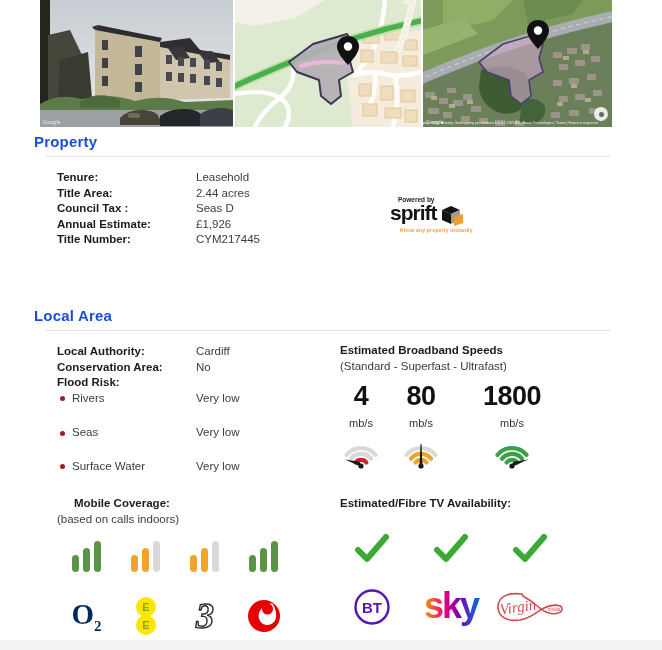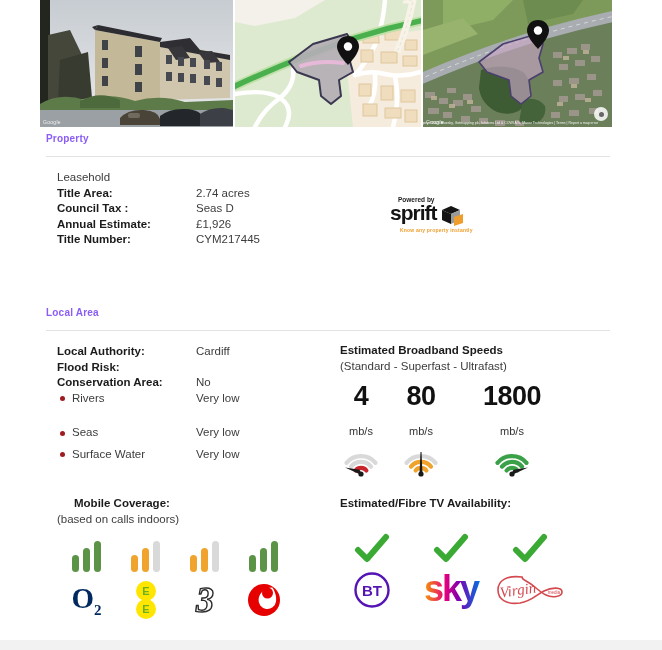--- a/index.html
+++ b/index.html
@@ -11,21 +11,21 @@
   .img-strip { position:absolute; top:0; left:40px; width:572px; height:127px; display:flex; gap:2px; }
   .img-box { height:127px; overflow:hidden; position:relative; }
   .img-box svg { display:block; }
   .watermark { position:absolute; left:3px; bottom:2px; font-size:5px; color:rgba(255,255,255,.85); letter-spacing:.3px; }
   .attribution { position:absolute; right:14px; bottom:2px; font-size:3.5px; color:rgba(255,255,255,.9); white-space:nowrap; }
   .compass { position:absolute; right:4px; bottom:6px; width:14px; height:14px; border-radius:50%;
              background:rgba(255,255,255,.85); display:flex; align-items:center; justify-content:center; cursor:pointer; }
   .compass::after { content:""; width:5px; height:5px; background:#666; border-radius:50%; }
 
   
-  .section-title { position:absolute; left:46px; font-size:10px; font-weight:bold; color:#8b5cf6; letter-spacing:.2px; }
+  .section-title { position:absolute; left:34px; font-size:15px; font-weight:bold; color:#1d4ed8; letter-spacing:.2px; }
   .rule { position:absolute; left:46px; width:564px; height:1px; background:#e3e3e3; }
 
   
   .kv { position:absolute; left:57px; width:300px; font-size:11.5px; line-height:15.6px; }
   .kv-row { display:flex; }
   .kv-label { width:139px; font-weight:bold; color:#1b1b1b; }
   .kv-value { color:#3c3c3c; }
   .bullet-row { display:flex; align-items:center; }
   .bullet { width:5px; height:5px; border-radius:50%; background:#9e1c20; margin:0 7px 0 3px; flex:0 0 auto; }
   .bullet-label { width:124px; color:#3c3c3c; }
@@ -40,39 +40,39 @@
 
   
   .bb-head { position:absolute; left:340px; top:344px; font-size:11.5px; font-weight:bold; }
   .bb-sub  { position:absolute; left:340px; top:360px; font-size:11.5px; color:#3c3c3c; }
   .bb-speeds { position:absolute; left:337px; top:383px; display:flex; }
   .bb-col { text-align:center; }
   .bb-col.c1 { width:48px; }
   .bb-col.c2 { width:72px; }
   .bb-col.c3 { width:110px; }
   .bb-num { font-size:27px; font-weight:bold; color:#111; line-height:26px; letter-spacing:-.5px; }
-  .bb-unit { font-size:11px; color:#333; margin-top:16px;text-align:center; }
+  .bb-unit { font-size:11px; color:#333; margin-top:8px;text-align:center; }
   .bb-gauge { margin-top:9px; display:inline-block; }
 
   
   .mob-head { position:absolute; left:74px; top:497px; font-size:11.5px; font-weight:bold; }
   .mob-sub  { position:absolute; left:57px; top:513px; font-size:11.5px; color:#3c3c3c; }
   .mob-row { position:absolute; left:57px; top:541px; display:flex; }
   .mob-col { width:59px; display:flex; flex-direction:column; align-items:center; }
   .bars { height:31px; display:flex; align-items:flex-end; gap:4px; }
   .bar { width:7px; border-radius:4px; }
-  .carrier-logo { margin-top:8px; height:40px; display:flex; align-items:center; justify-content:flex-start; }
+  .carrier-logo { margin-top:24px; height:40px; display:flex; align-items:center; justify-content:flex-start; }
 
   .o2-text { font-size:29px; font-weight:bold; color:#01295f; font-family:"Liberation Serif", serif; }
   .o2-text sub { font-size:15px; }
 
   
   .tv-head { position:absolute; left:340px; top:497px; font-size:11.5px; font-weight:bold; }
   .tv-row { position:absolute; left:332px; top:533px; display:flex; }
-  .tv-col { width:79px; display:flex; flex-direction:column; align-items:center; }
+  .tv-col { width:79px; display:flex; flex-direction:column; align-items:center;gap:17px; }
   .tv-logo { margin-top:6px; height:42px; display:flex; align-items:center; justify-content:center; }
 
   .footer-strip { position:absolute; left:0; top:640px; width:662px; height:10px; background:#f2f2f2; }
 </style>
 </head>
 <body>
 
 <div class="page">
 
   <div class="img-strip">
@@ -246,25 +246,26 @@
       <span class="attribution">Imagery ©2023 Bluesky, Getmapping plc, Infoterra Ltd &amp; COWI A/S, Maxar Technologies  |  Terms  |  Report a map error</span>
       <div class="compass"></div>
     </div>
   </div>
 
   <h2 class="section-title" style="top:133px">Property</h2>
   <div class="rule" style="top:156px"></div>
 
   <div class="kv" style="top:170px">
     <div class="kv-row">
+      <span class="kv-label">Tenure:</span>
       <span class="kv-value">Leasehold</span>
     </div>
     <div class="kv-row">
       <span class="kv-label">Title Area:</span>
-      <span class="kv-value">2.74 acres</span>
+      <span class="kv-value">2.44 acres</span>
     </div>
     <div class="kv-row">
       <span class="kv-label">Council Tax :</span>
       <span class="kv-value">Seas D</span>
     </div>
     <div class="kv-row">
       <span class="kv-label">Annual Estimate:</span>
       <span class="kv-value">£1,926</span>
     </div>
     <div class="kv-row">
@@ -289,37 +290,37 @@
 
   <h2 class="section-title" style="top:307px">Local Area</h2>
   <div class="rule" style="top:330px"></div>
 
   <div class="kv" style="top:344px">
     <div class="kv-row">
       <span class="kv-label">Local Authority:</span>
       <span class="kv-value">Cardiff</span>
     </div>
     <div class="kv-row">
-      <span class="kv-label">Flood Risk:</span>
-    </div>
-    <div class="kv-row">
       <span class="kv-label">Conservation Area:</span>
       <span class="kv-label" style="width:auto;font-weight:normal;color:#3c3c3c">No</span>
+    </div>
+    <div class="kv-row">
+      <span class="kv-label">Flood Risk:</span>
     </div>
     <div class="bullet-row">
       <span class="bullet"></span>
       <span class="bullet-label">Rivers</span>
       <span class="kv-value">Very low</span>
     </div>
     <div class="bullet-row" style="margin-top:19px">
       <span class="bullet"></span>
       <span class="bullet-label">Seas</span>
       <span class="kv-value">Very low</span>
     </div>
-    <div class="bullet-row" style="margin-top:6px">
+    <div class="bullet-row" style="margin-top:18px">
       <span class="bullet"></span>
       <span class="bullet-label">Surface Water</span>
       <span class="kv-value">Very low</span>
     </div>
   </div>
 
   <div class="bb-head">Estimated Broadband Speeds</div>
   <div class="bb-sub">(Standard - Superfast - Ultrafast)</div>
 
   <div class="bb-speeds">

